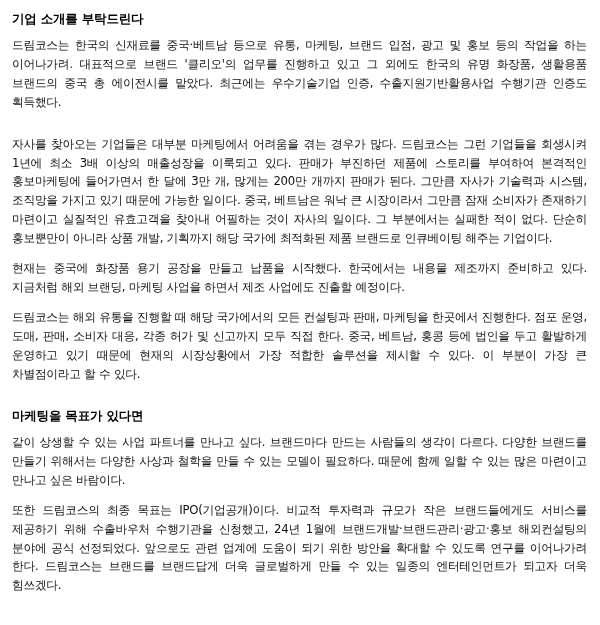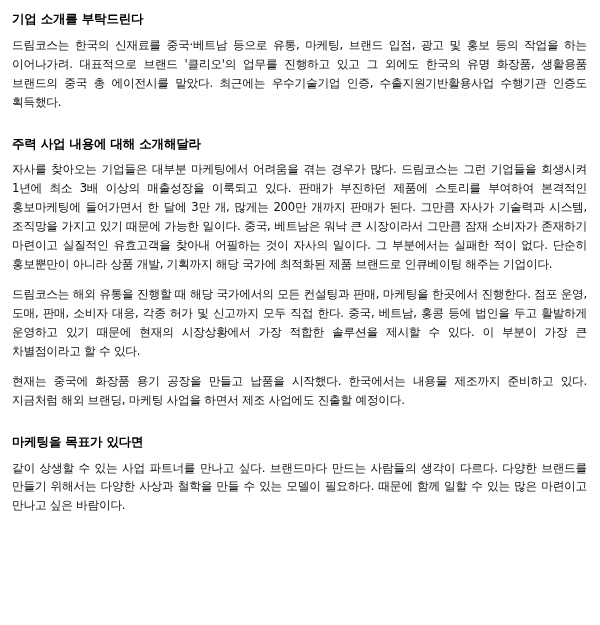--- a/index.html
+++ b/index.html
@@ -52,26 +52,26 @@
 <div class="doc">
 
   <div class="section">
     <div class="q-head">기업 소개를 부탁드린다</div>
     <p class="para">드림코스는 한국의 신재료를 중국·베트남 등으로 유통, 마케팅, 브랜드 입점, 광고 및 홍보 등의 작업을 하는 이어나가려. 대표적으로 브랜드 '클리오'의 업무를 진행하고 있고 그 외에도 한국의 유명 화장품, 생활용품 브랜드의 중국 총 에이전시를 맡았다. 최근에는 우수기술기업 인증, 수출지원기반활용사업 수행기관 인증도 획득했다.</p>
   </div>
 
   <div class="gap-lg"></div>
 
   <div class="section">
-    <div class="q-head">주력 사업 내용에 대해 소개해달라</div>
     <p class="para">자사를 찾아오는 기업들은 대부분 마케팅에서 어려움을 겪는 경우가 많다. 드림코스는 그런 기업들을 회생시켜 1년에 최소 3배 이상의 매출성장을 이룩되고 있다. 판매가 부진하던 제품에 스토리를 부여하여 본격적인 홍보마케팅에 들어가면서 한 달에 3만 개, 많게는 200만 개까지 판매가 된다. 그만큼 자사가 기술력과 시스템, 조직망을 가지고 있기 때문에 가능한 일이다. 중국, 베트남은 워낙 큰 시장이라서 그만큼 잠재 소비자가 존재하기 마련이고 실질적인 유효고객을 찾아내 어필하는 것이 자사의 일이다. 그 부분에서는 실패한 적이 없다. 단순히 홍보뿐만이 아니라 상품 개발, 기획까지 해당 국가에 최적화된 제품 브랜드로 인큐베이팅 해주는 기업이다.</p>
+    <p class="para">현재는 중국에 화장품 용기 공장을 만들고 납품을 시작했다. 한국에서는 내용물 제조까지 준비하고 있다. 지금처럼 해외 브랜딩, 마케팅 사업을 하면서 제조 사업에도 진출할 예정이다.</p>
     <p class="para">드림코스는 해외 유통을 진행할 때 해당 국가에서의 모든 컨설팅과 판매, 마케팅을 한곳에서 진행한다. 점포 운영, 도매, 판매, 소비자 대응, 각종 허가 및 신고까지 모두 직접 한다. 중국, 베트남, 홍콩 등에 법인을 두고 활발하게 운영하고 있기 때문에 현재의 시장상황에서 가장 적합한 솔루션을 제시할 수 있다. 이 부분이 가장 큰 차별점이라고 할 수 있다.</p>
-    <p class="para">현재는 중국에 화장품 용기 공장을 만들고 납품을 시작했다. 한국에서는 내용물 제조까지 준비하고 있다. 지금처럼 해외 브랜딩, 마케팅 사업을 하면서 제조 사업에도 진출할 예정이다.</p>
   </div>
 
   <div class="gap-lg"></div>
 
   <div class="section">
     <div class="q-head">마케팅을 목표가 있다면</div>
     <p class="para">같이 상생할 수 있는 사업 파트너를 만나고 싶다. 브랜드마다 만드는 사람들의 생각이 다르다. 다양한 브랜드를 만들기 위해서는 다양한 사상과 철학을 만들 수 있는 모델이 필요하다. 때문에 함께 일할 수 있는 많은 마련이고 만나고 싶은 바람이다.</p>
+    <p class="para">또한 드림코스의 최종 목표는 IPO(기업공개)이다. 비교적 투자력과 규모가 작은 브랜드들에게도 서비스를 제공하기 위해 수출바우처 수행기관을 신청했고, 24년 1월에 브랜드개발·브랜드관리·광고·홍보 해외컨설팅의 분야에 공식 선정되었다. 앞으로도 관련 업계에 도움이 되기 위한 방안을 확대할 수 있도록 연구를 이어나가려 한다. 드림코스는 브랜드를 브랜드답게 더욱 글로벌하게 만들 수 있는 일종의 엔터테인먼트가 되고자 더욱 힘쓰겠다.</p>
   </div>
 
 </div>
 
 </body></html>

